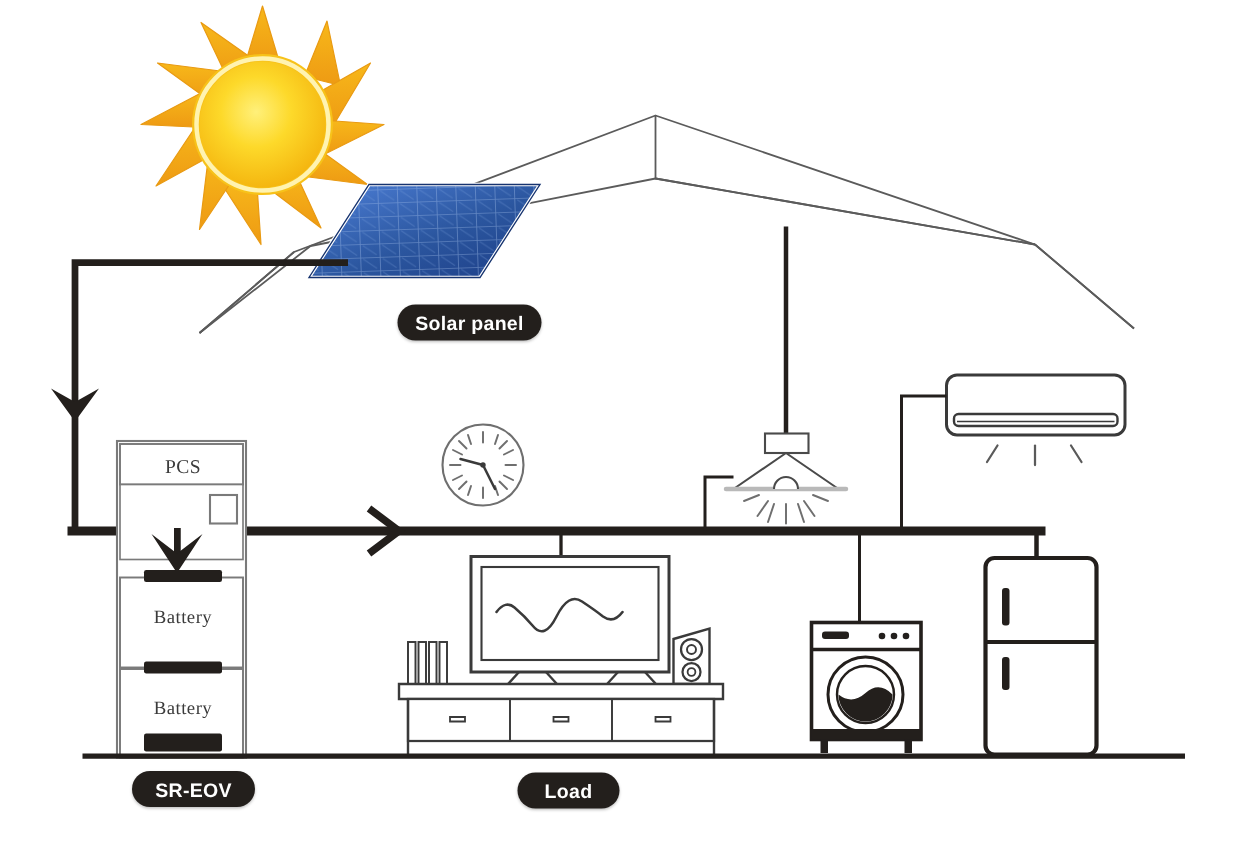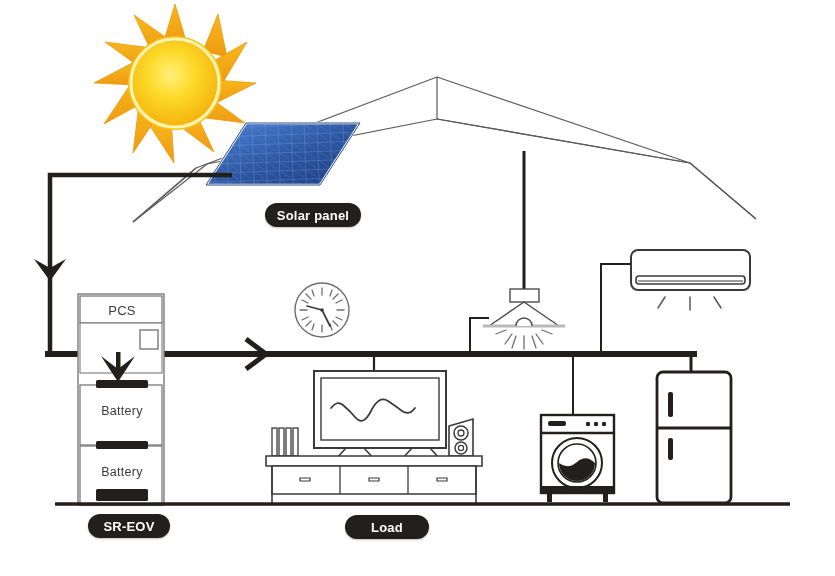--- a/index.html
+++ b/index.html
@@ -13,25 +13,25 @@
     color:#ffffff;
     font-family:"Liberation Sans",sans-serif;
     font-weight:bold;
     border-radius:999px;
     display:flex;align-items:center;justify-content:center;
     letter-spacing:.2px;
     box-shadow:0 1px 2px rgba(0,0,0,.25);
   }
   #label-solar{left:265px;top:203px;width:96px;height:24px;font-size:13px;}
   #label-sreov{left:88px;top:514px;width:82px;height:24px;font-size:13px;}
-  #label-load{left:345px;top:515px;width:84px;height:24px;font-size:13px;}
+  #label-load{left:345px;top:515px;width:68px;height:24px;font-size:13px;}
 
   .boxtext{
     position:absolute;
-    font-family:Liberation Sans, sans-serif;
+    font-family:Liberation Serif, serif;
     color:#3b3b3b;
     font-size:13px;
     text-align:center;
     letter-spacing:.3px;
   }
   #txt-pcs{left:82px;top:303px;width:80px;}
   #txt-bat1{left:82px;top:404px;width:80px;font-size:12.5px;}
   #txt-bat2{left:82px;top:465px;width:80px;font-size:12.5px;}
 </style>
 </head>

